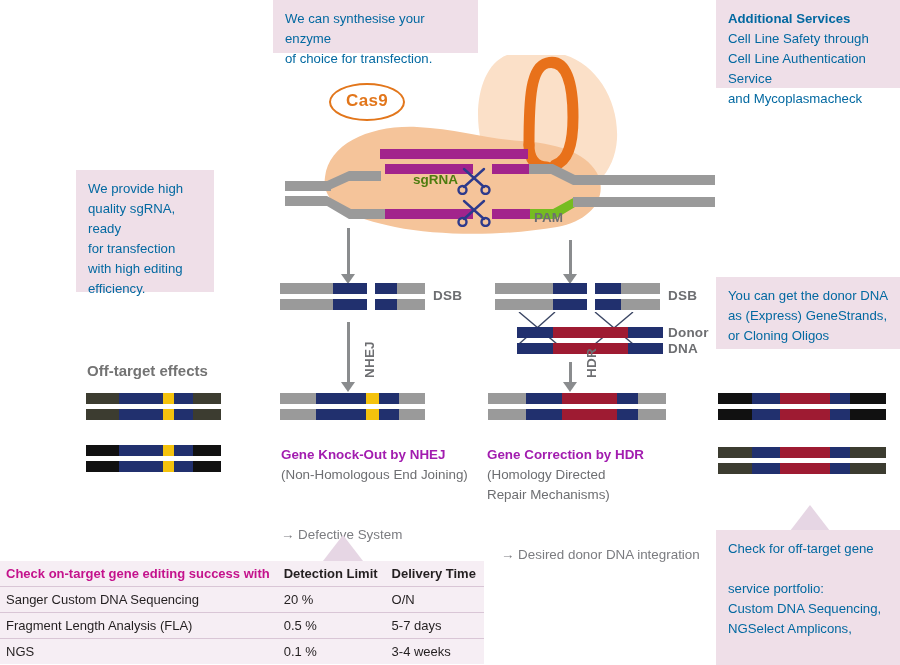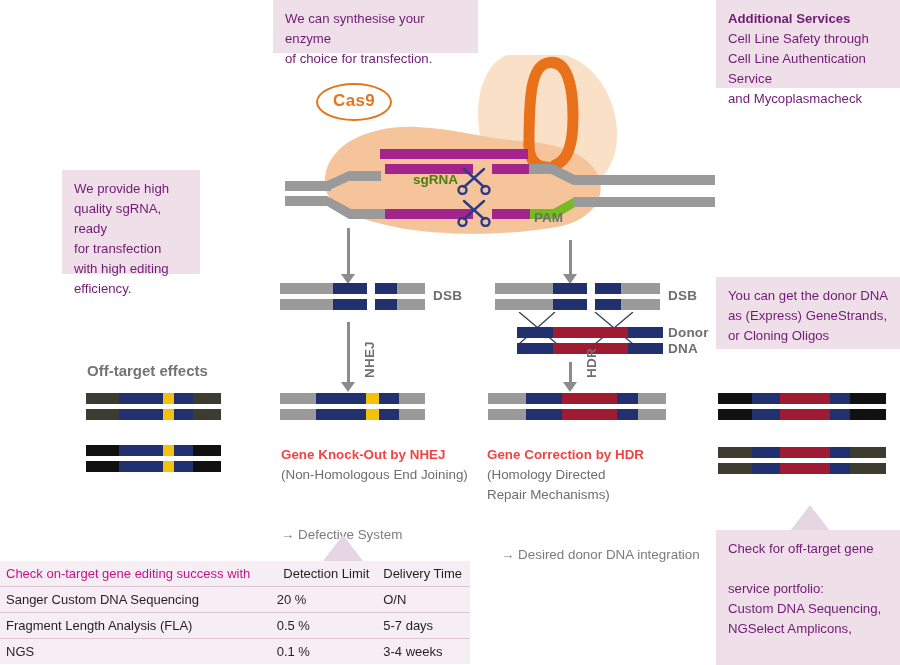--- a/index.html
+++ b/index.html
@@ -16,21 +16,21 @@
     width: 900px;
     height: 665px;
     background: #ffffff;
     overflow: hidden;
   }
   .abs { position: absolute; }
 
   
   .callout {
     background: #efdfe8;
-    color: #701a75;
+    color: #0369a1;
     font-size: 13.2px;
     line-height: 1.52;
     padding: 9px 12px 10px 12px;
     box-sizing: border-box;
   }
   .callout b, .callout .hd {
     font-weight: bold;
     display: block;
   }
   .pointer {
@@ -54,21 +54,21 @@
     white-space: nowrap;
   }
   .result-title {
     position: absolute;
     font-size: 13.4px;
     line-height: 1.5;
     color: #6d6e71;
     width: 210px;
   }
   .result-title .t {
-    color: #ef4444;
+    color: #a21caf;
     font-weight: bold;
     display: block;
   }
   .result-title .arrowline { display: block; color: #7b7c80; margin-top: 40px; }
 
   
   .arrow-shaft {
     position: absolute;
     width: 3px;
     background: #8a8c8e;
@@ -90,21 +90,21 @@
     color: #231f20;
   }
   .tbl td, .tbl th {
     text-align: left;
     font-weight: normal;
     padding: 5px 8px 5px 6px;
     border-bottom: 1px solid #d9c6d6;
     white-space: nowrap;
   }
   .tbl thead th {
-    font-weight: normal;
+    font-weight: bold;
   }
   .tbl thead th.hdr-main { color: #c4128c; }
   .tbl thead th.hdr-col { color: #231f20; text-align: right; }
   .tbl tbody tr:last-child td { border-bottom: none; }
 
   
   #cas9-label {
     position: absolute;
     width: 72px; height: 34px;
     border: 2px solid #e2761b;
@@ -146,21 +146,21 @@
     <span>of choice for transfection.</span>
   </div>
 
   <div class="callout abs" style="left:716px; top:0px; width:200px; height:88px;">
     <span class="hd">Additional Services</span>
     <span>Cell Line Safety through</span><br>
     <span>Cell Line Authentication Service</span><br>
     <span>and Mycoplasmacheck</span>
   </div>
 
-  <div class="callout abs" style="left:62px; top:170px; width:138px; height:104px;">
+  <div class="callout abs" style="left:76px; top:170px; width:138px; height:122px;">
     <span>We provide high</span><br>
     <span>quality sgRNA, ready</span><br>
     <span>for transfection</span><br>
     <span>with high editing</span><br>
     <span>efficiency.</span>
   </div>
 
   <div class="callout abs" style="left:716px; top:277px; width:200px; height:72px;">
     <span>You can get the donor DNA</span><br>
     <span>as (Express) GeneStrands,</span><br>
@@ -179,21 +179,21 @@
   <svg class="abs" width="420" height="195" viewBox="0 0 420 195" style="left:285px; top:55px;">
 
     <path d="M222,0 C196,10 188,52 196,86 C204,122 236,146 272,144 C306,142 330,118 332,84 C334,46 312,10 280,0 Z" fill="#fbe0c8"></path>
 
     <path d="M40,122 C44,88 86,70 132,72 C172,74 202,84 236,86 C268,88 300,96 312,118 C324,142 306,166 272,172 C226,180 160,182 110,172 C66,163 36,150 40,122 Z" fill="#f5c49a"></path>
 
     <path d="M244,90 C244,42 246,12 262,8 C282,3 288,30 288,62 C288,92 282,106 270,110" fill="none" stroke="#e8711a" stroke-width="11" stroke-linecap="round"></path>
     <path d="M244,90 C244,104 250,112 262,112" fill="none" stroke="#e8711a" stroke-width="11" stroke-linecap="round"></path>
   </svg>
 
-  <div id="cas9-label" class="abs" style="left:316px; top:83px;">Cas9</div>
+  <div id="cas9-label" class="abs" style="left:329px; top:83px;">Cas9</div>
 
   <div class="sgrna-lbl" style="left:413px; top:128px;">sgRNA</div>
 
   <svg class="abs" width="430" height="100" viewBox="0 0 430 100" style="left:285px; top:145px;">
 
     <rect x="95" y="4" width="148" height="10" fill="#a2248c"></rect>
 
     <rect x="100" y="19" width="88" height="10" fill="#a2248c"></rect>
     <rect x="207" y="19" width="37" height="10" fill="#a2248c"></rect>
 

